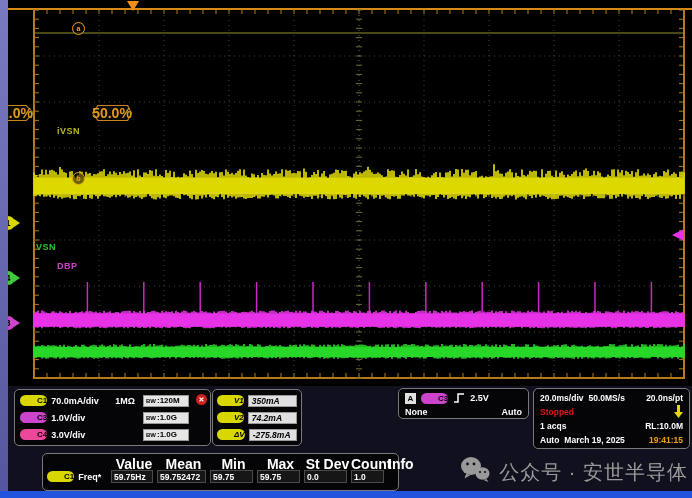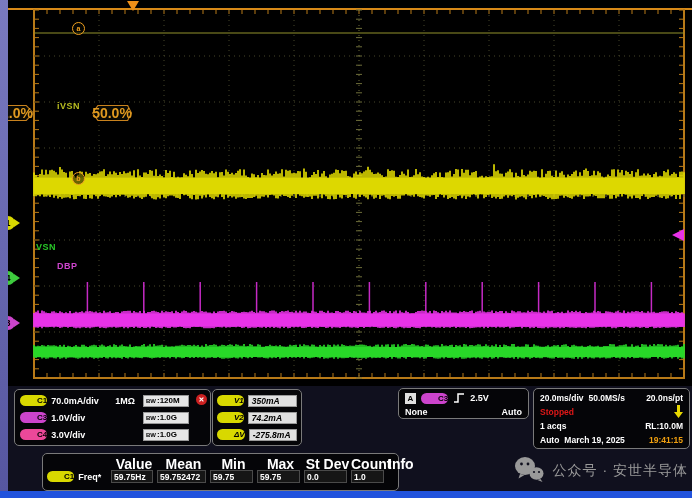--- a/index.html
+++ b/index.html
@@ -61,21 +61,21 @@
   .red{color:#e01818;}
   .amber{color:#f0a010;}
   #meas-table{left:42px;top:453px;width:357px;height:38px;padding:2px 4px;}
   .mgrid{display:grid;grid-template-columns:64px 46px 53px 47px 47px 47px 37px 1fr;align-items:center;}
   .mhead{height:14px;font-size:14px;font-weight:bold;text-align:center;color:#fff;}
   .cell{background:#161616;border:1px solid #4a4a4a;height:13px;color:#fff;font-size:8.5px;font-weight:bold;
         display:flex;align-items:center;padding:0 2px;margin-right:4px;box-sizing:border-box;}
   .namecell{display:flex;align-items:center;gap:4px;font-size:9px;font-weight:bold;}
   .infodot{width:8px;height:8px;border-radius:50%;background:#9090b8;margin:0 auto;}
   .watermark{position:absolute;right:4px;top:456px;display:flex;align-items:center;gap:9px;
-             color:#9a9a9a;font-size:14px;z-index:4;letter-spacing:1px;justify-content:flex-end;}
+             color:#9a9a9a;font-size:20px;z-index:4;letter-spacing:1px;justify-content:flex-end;}
   .trigslope{display:flex;align-items:center;}
 </style>
 </head>
 <body>
 
 <div class="stage">
   <div class="left-strip"></div>
   <div class="bottom-strip"></div>
 
   <div class="scope">
@@ -1379,21 +1379,21 @@
       <div class="fo"></div>
         <div class="fi"></div>
       <div class="ft">2.0%</div>
     </div>
     <div class="flag flag-right overlay">
       <div class="fo"></div>
         <div class="fi"></div>
       <div class="ft">50.0%</div>
     </div>
 
-    <div class="trlabel" style="left:57px;top:101px;color:#b8bc20;">iVSN</div>
+    <div class="trlabel" style="left:57px;top:126px;color:#b8bc20;">iVSN</div>
     <div class="trlabel" style="left:36px;top:242px;color:#28c828;">VSN</div>
     <div class="trlabel" style="left:57px;top:261px;color:#cc44cc;">DBP</div>
 
     <div class="cdot" style="left:72px;top:22px;">a</div>
     <div class="cdot" style="left:72px;top:172px;">b</div>
 
     <div class="chmark" style="--c:#d8d800;top:216px;">1</div>
     <div class="chmark" style="--c:#3ecc3e;top:271px;">4</div>
     <div class="chmark" style="--c:#cc44cc;top:316px;">3</div>
   </div>

